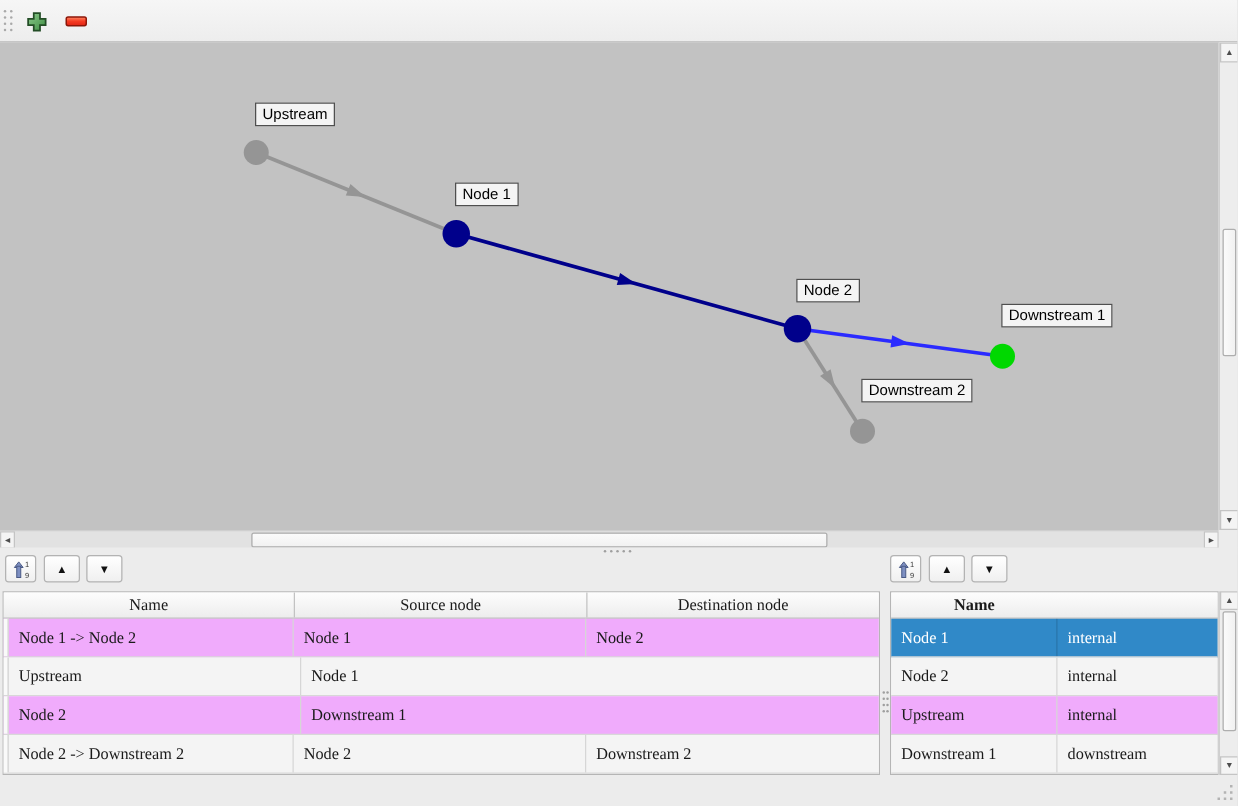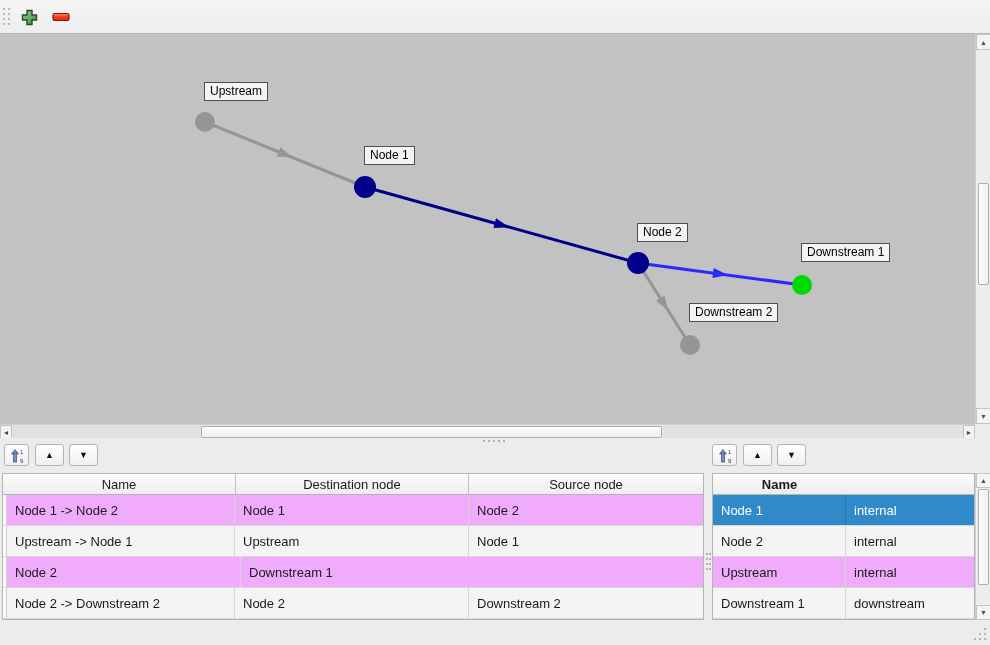--- a/index.html
+++ b/index.html
@@ -39,21 +39,21 @@
   .dots-h i,.dots-v i{position:absolute;width:2px;height:2px;background:#9f9f9f;border-radius:50%;}
   .dots-v{position:absolute;left:2px;top:80px;width:4px;height:22px;}
 
   
   .mini-btn{position:absolute;top:444px;height:22px;border:1px solid #b3b3b3;border-radius:3px;
             background:linear-gradient(#ffffff,#f0f0f0);box-sizing:border-box;padding:0;
             display:flex;align-items:center;justify-content:center;cursor:pointer;
             font-size:9px;color:#111;}
 
   
-  .dtable{position:absolute;top:473px;background:#fff;border:1px solid #b5b5b5;box-sizing:border-box;}
+  .dtable{position:absolute;top:473px;background:#fff;border:1px solid #b5b5b5;box-sizing:border-box;font-family:Liberation Serif, serif;}
   .dtable .thead{display:flex;height:20px;background:linear-gradient(#fdfdfd,#ededed);
                  border-bottom:1px solid #b5b5b5;}
   .dtable .th{display:flex;align-items:center;justify-content:center;border-right:1px solid #c2c2c2;
               box-sizing:border-box;height:20px;overflow:hidden;}
   .dtable .th:last-child{border-right:none;}
   .dtable.bold-head .th{font-weight:bold;}
   .dtable .tr{display:flex;height:30px;border-bottom:1px solid #d8d8d8;background:#f0abfc;}
   .dtable .tr.alt{background:#f4f4f4;}
   .dtable .tr.selected{background:#3089c8;color:#fff;}
   .dtable .td{display:flex;align-items:center;padding-left:8px;border-right:1px solid #d6d6d6;
@@ -188,32 +188,31 @@
   <button class="mini-btn" style="left:743px;width:29px;">
     <span>▲</span>
   </button>
   <button class="mini-btn" style="left:777px;width:29px;">
     <span>▼</span>
   </button>
 
   <div class="dtable" id="edge-table" style="left:2px;width:702px;height:147px;">
       <div class="thead">
         <div class="th" style="width: 233px;">Name</div>
+        <div class="th" style="width: 234px;">Source node</div>
         <div class="th" style="width: 233px;">Destination node</div>
-        <div class="th" style="width: 234px;">Source node</div>
       </div>
       <div class="tr">
         <div class="td strip"></div>
         <div class="td" style="width: 228px;">Node 1 -&gt; Node 2</div>
         <div class="td" style="width: 234px;">Node 1</div>
         <div class="td" style="width: 233px;">Node 2</div>
       </div>
       <div class="tr alt">
         <div class="td strip"></div>
-        <div class="td" style="width: 228px;">Upstream -&gt; Node 1</div>
         <div class="td" style="width: 234px;">Upstream</div>
         <div class="td" style="width: 233px;">Node 1</div>
       </div>
       <div class="tr">
         <div class="td strip"></div>
         <div class="td" style="width: 234px;">Node 2</div>
         <div class="td" style="width: 233px;">Downstream 1</div>
       </div>
       <div class="tr alt">
         <div class="td strip"></div>

